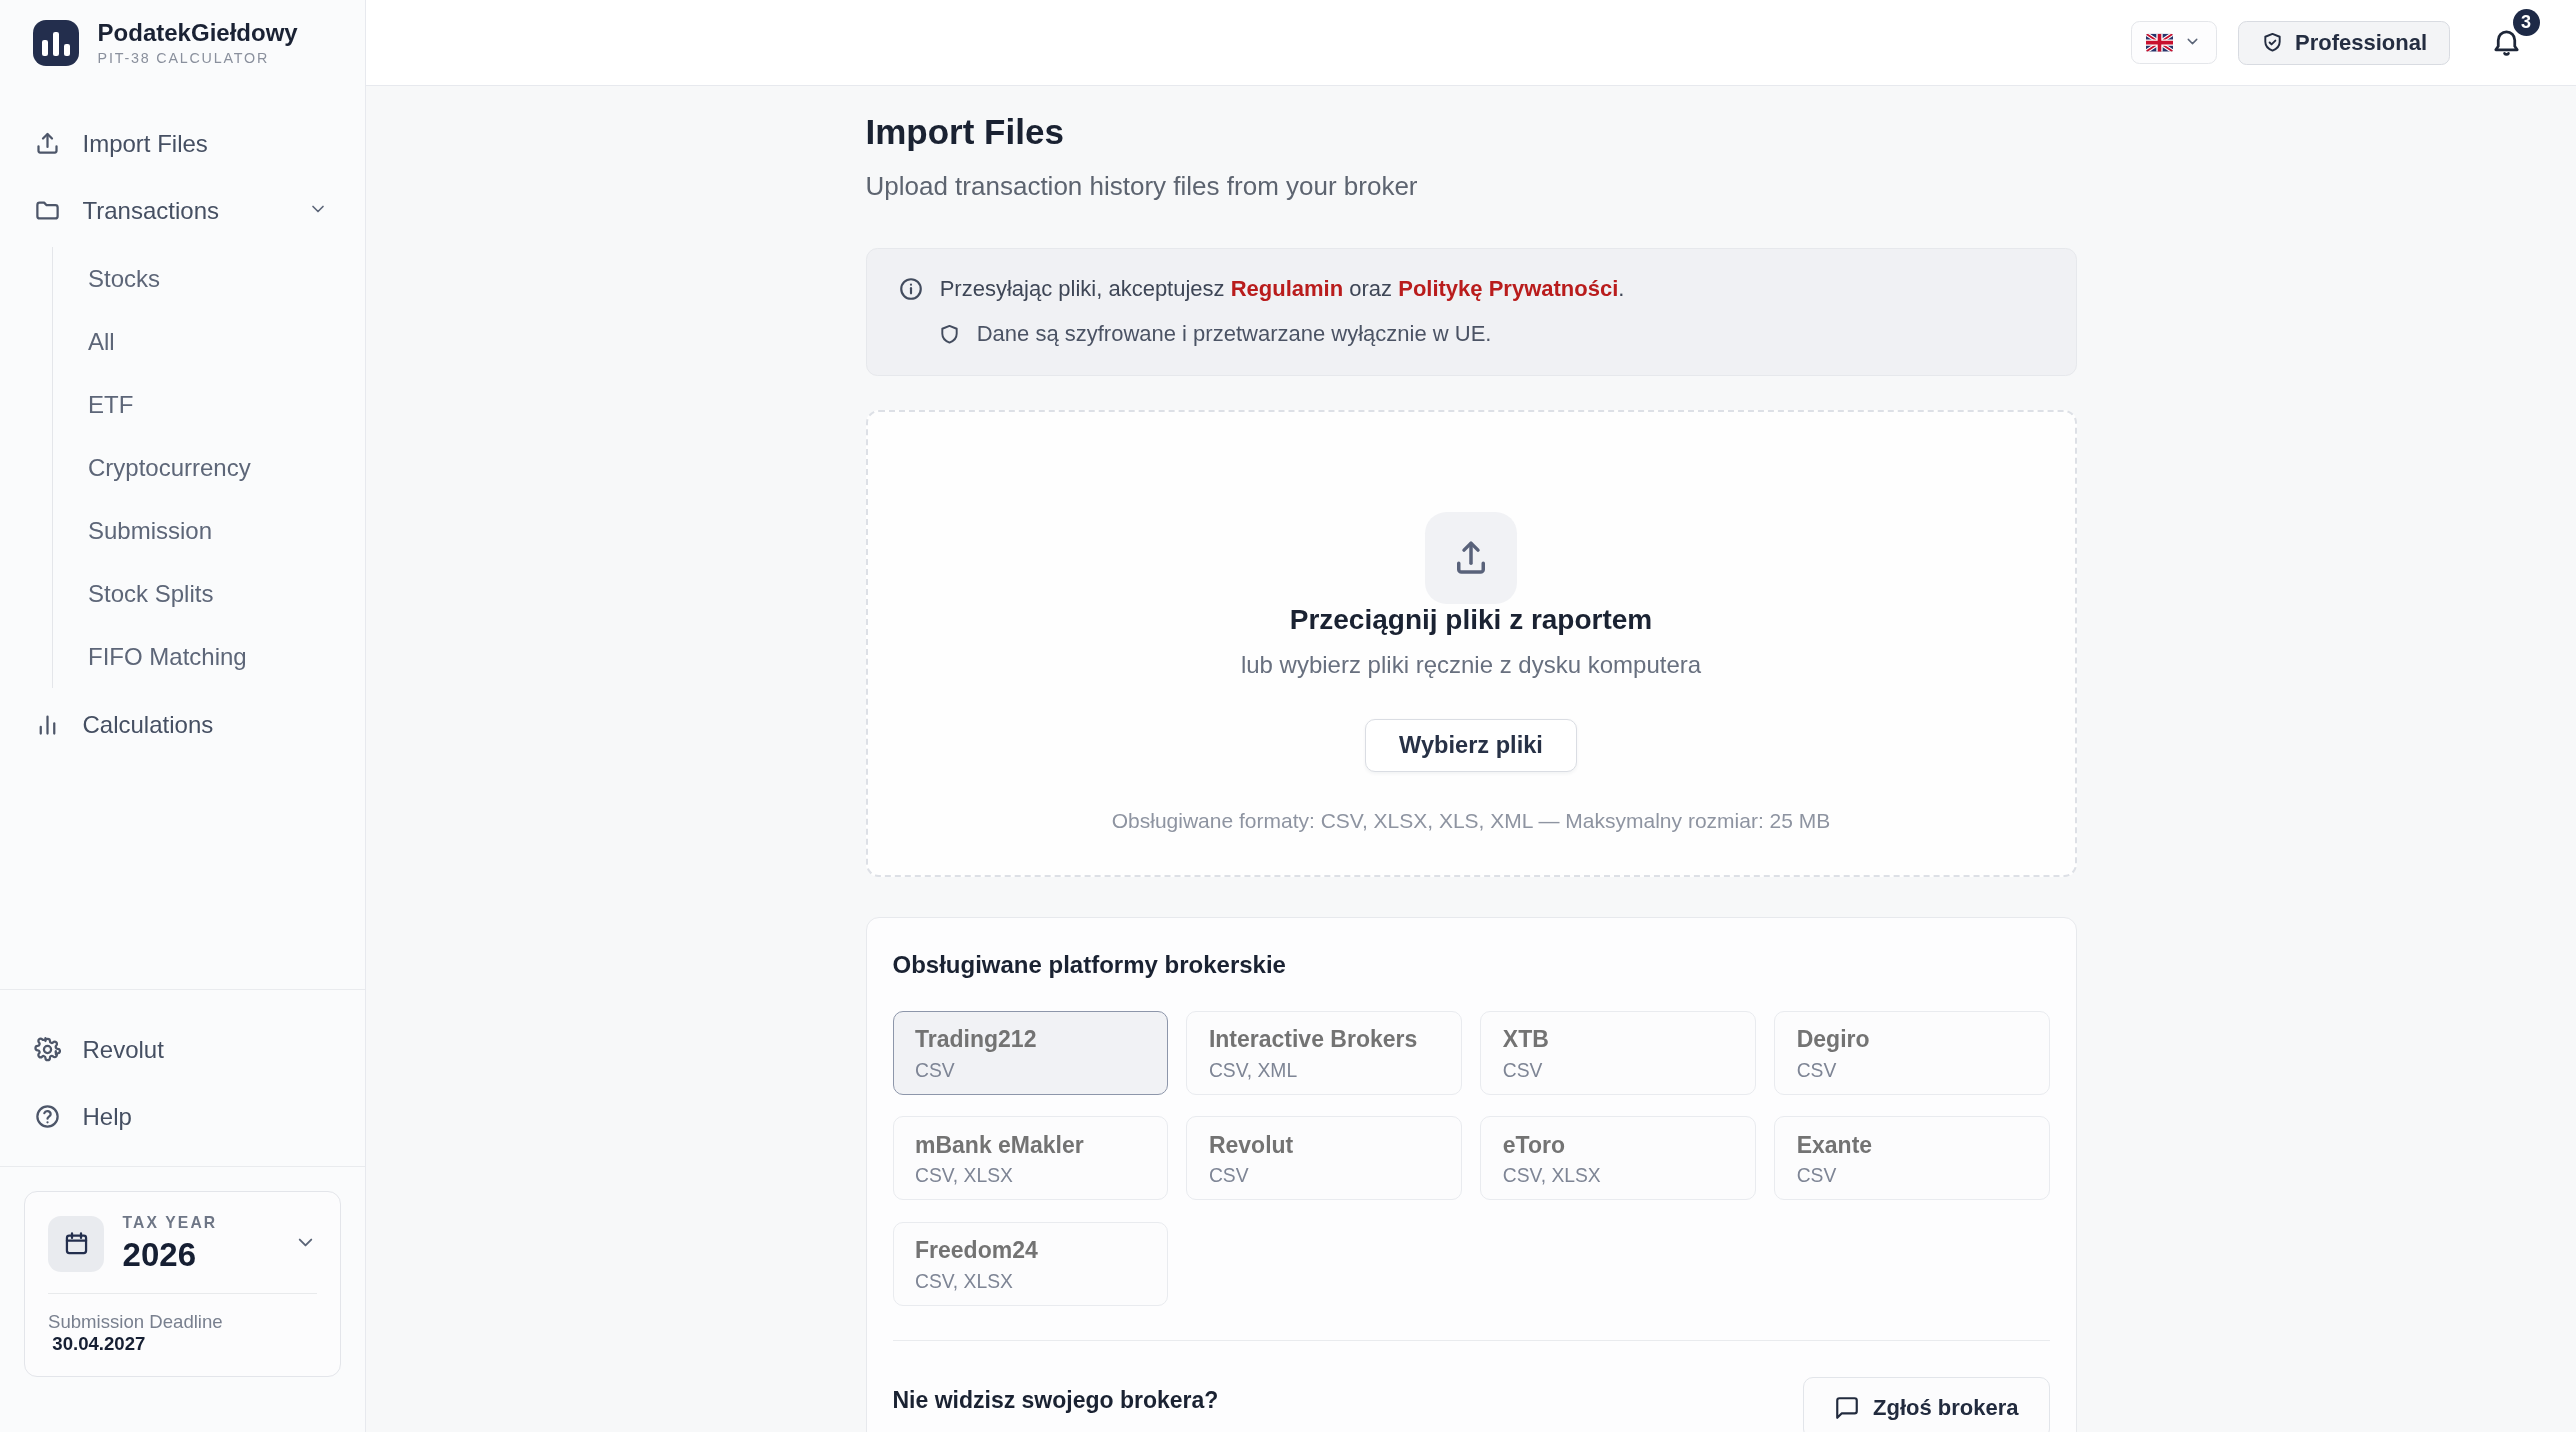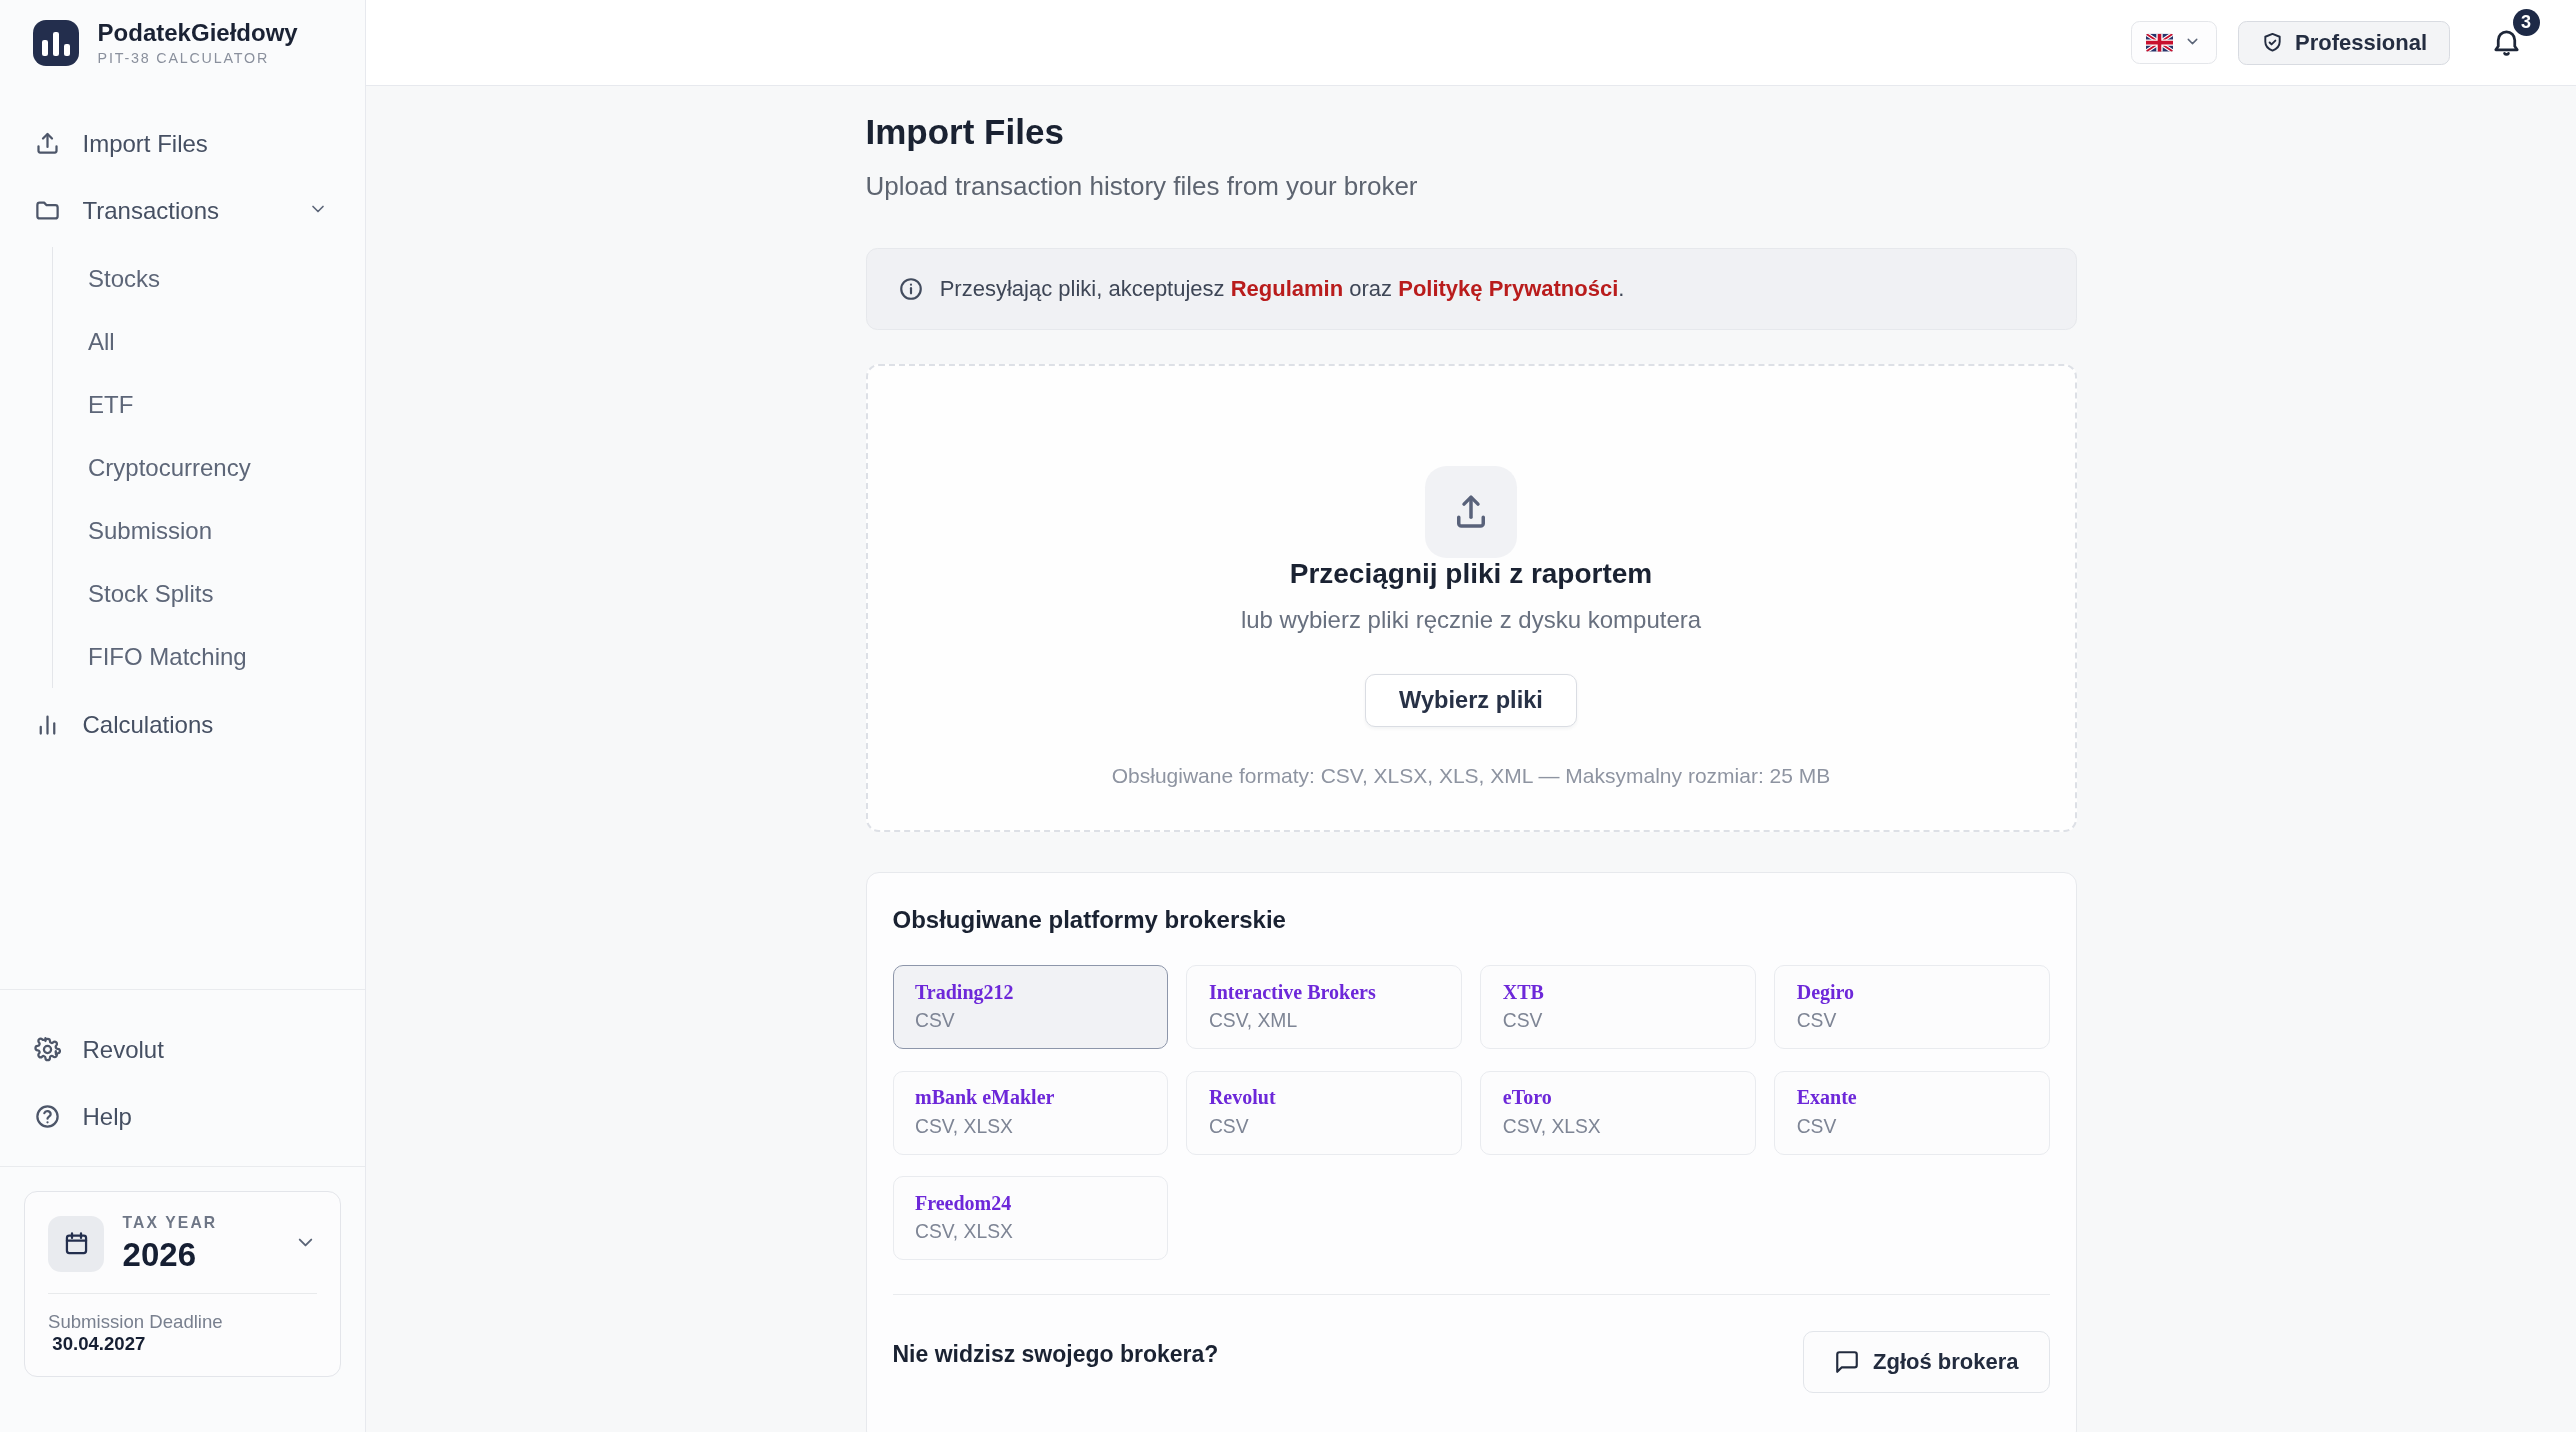--- a/index.html
+++ b/index.html
@@ -157,21 +157,21 @@
   }
   .panel-heading { font-size: 24px; font-weight: bold; color: #1a2232; margin: 0; }
   .broker-grid {
     margin-top: 31.5px; display: grid;
     grid-template-columns: repeat(4, 1fr); gap: 21.5px 18.6px;
   }
   .broker-card {
     height: 84px; border: 1.4px solid #e9ebef; border-radius: 10px;
     background: #fcfcfd; padding: 14.3px 21.5px; cursor: pointer;
   }
-  .broker-card .b-name { font-size: 20px; font-weight: bold; color: #6d28d9; font-family: Liberation Serif, serif; }
+  .broker-card .b-name { font-size: 23px; font-weight: bold; color: #737373; }
   .broker-card .b-formats { font-size: 19.3px; color: #7e8595; margin-top: 6.4px; }
   .broker-card.selected { background: #f1f2f5; border-color: #8d96aa; }
   .panel-divider { border-top: 1.4px solid #e9ebee; margin-top: 34px; }
   .panel-footer { margin-top: 36px; display: flex; align-items: flex-start; justify-content: space-between; }
   .footer-q { font-size: 23px; font-weight: bold; color: #1a2232; padding-top: 10px; }
   .report-btn {
     display: flex; align-items: center; gap: 13px;
     height: 62px; padding: 0 30px;
     border: 1.4px solid #e2e5ea; border-radius: 10px; background: #fcfcfd;
     font-family: inherit; font-size: 22px; font-weight: bold; color: #222b3e; cursor: pointer;
@@ -329,20 +329,26 @@
           <div class="notice-row">
             <svg class="icon" viewBox="0 0 24 24">
                 <circle cx="12" cy="12" r="9"></circle>
                 <path d="M12 8h.01"></path>
                 <path d="M12 11.2V16"></path>
               </svg>
             <div>
               <span>Przesyłając pliki, akceptujesz </span><b>Regulamin</b><span> oraz </span><b>Politykę Prywatności</b><span>.</span>
             </div>
           </div>
+          <div class="notice-row second">
+            <svg class="icon" viewBox="0 0 24 24">
+                <path d="M12 3l7.5 3v5.2c0 4.6-3.2 7.6-7.5 9.3-4.3-1.7-7.5-4.7-7.5-9.3V6z"></path>
+              </svg>
+            <span>Dane są szyfrowane i przetwarzane wyłącznie w UE.</span>
+          </div>
         </div>
 
         <div class="dropzone">
           <div class="dz-iconbox">
             <svg class="icon" viewBox="0 0 24 24">
                 <path d="M12 15V4"></path>
                 <path d="M8 7.5 12 3.5 16 7.5"></path>
                 <path d="M5 15v3.5A1.5 1.5 0 0 0 6.5 20h11a1.5 1.5 0 0 0 1.5-1.5V15"></path>
               </svg>
           </div>

